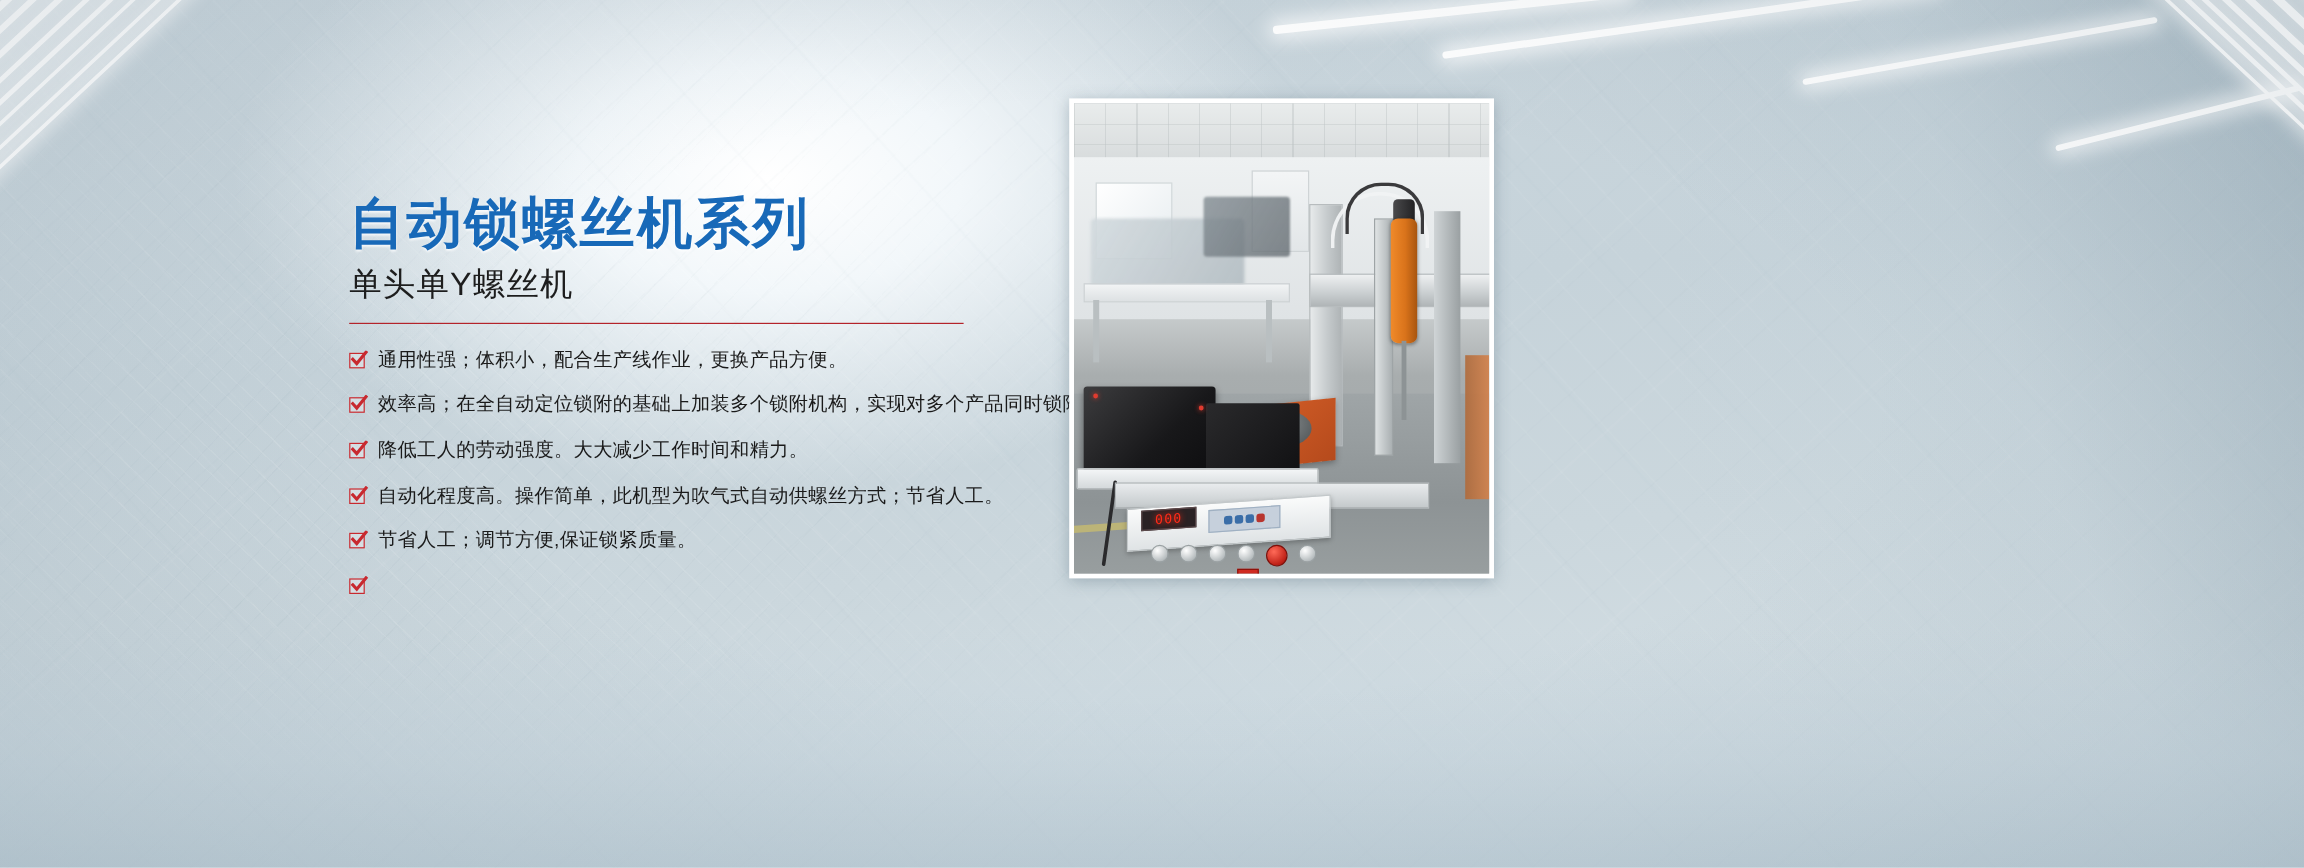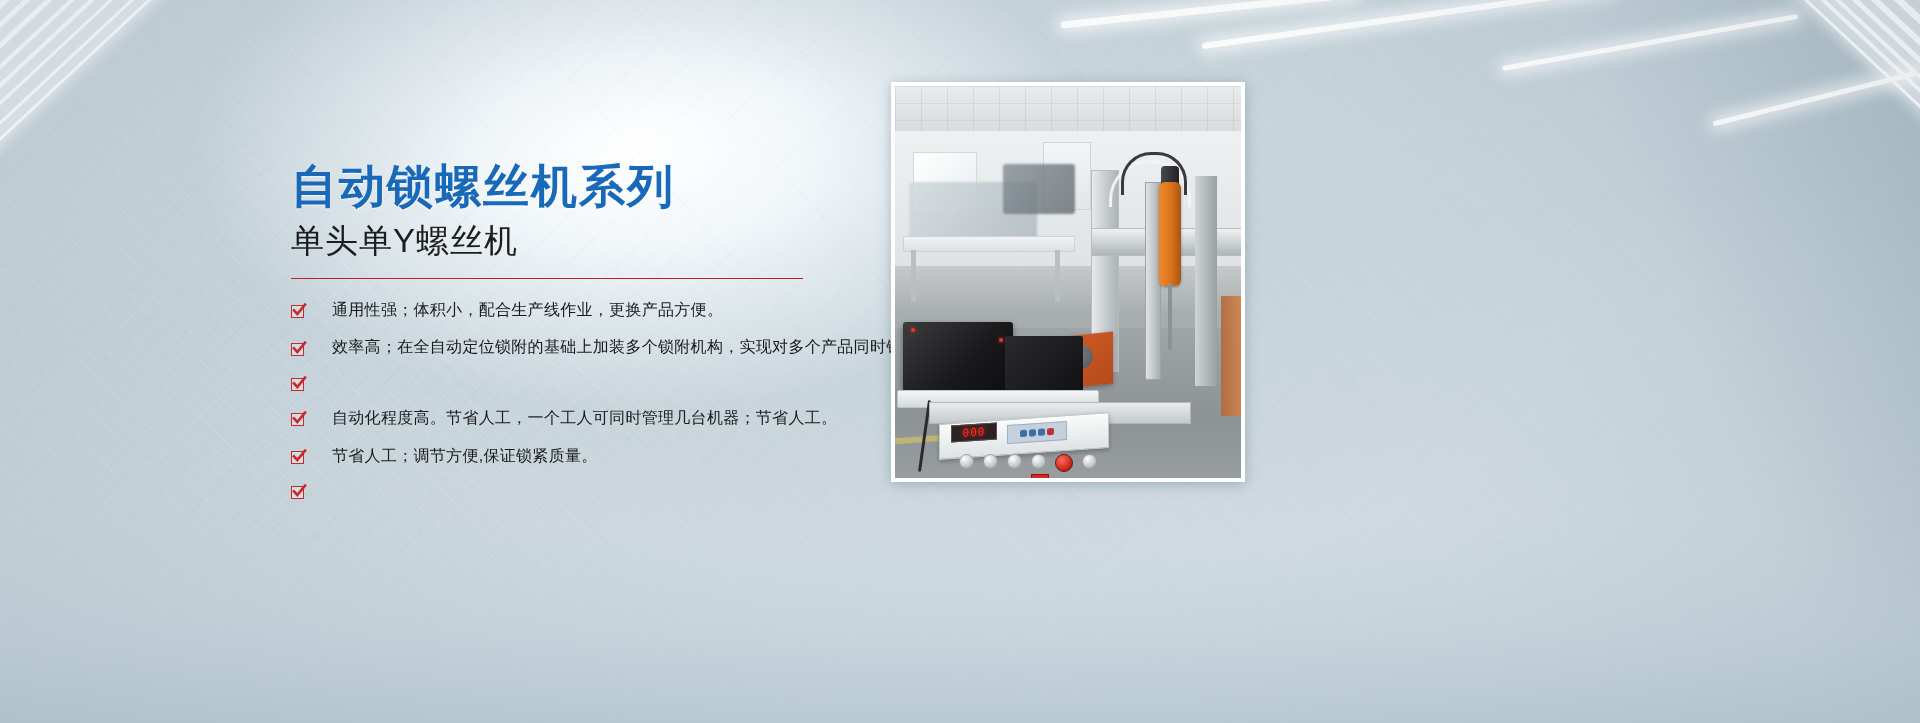--- a/index.html
+++ b/index.html
@@ -62,29 +62,29 @@
 
   
   .content{position:absolute;left:291px;top:160px;width:600px;}
   .title{
     font-size:46px;font-weight:bold;color:#1869b8;letter-spacing:2px;
     line-height:1.15;margin:0 0 6px 0;
     text-shadow:0 1px 2px rgba(255,255,255,.8);
     white-space:nowrap;
   }
   .subtitle{
-    font-size:33px;color:#1d1d1d;font-weight:500;letter-spacing:1px;
+    font-size:27px;color:#1d1d1d;font-weight:500;letter-spacing:1px;
     margin:0 0 14px 0;white-space:nowrap;
   }
   .divider{
     width:512px;height:1px;background:#b4232a;margin:0 0 20px 0;border:0;
   }
   .features{list-style:none;margin:0;padding:0;}
   .feature{
-    display:flex;align-items:center;gap:28px;
+    display:flex;align-items:flex-start;gap:11px;
     margin-bottom:16px;white-space:nowrap;
   }
   .check-icon{
     flex:0 0 auto;width:13px;height:13px;margin-top:4px;
     border:1px solid #c8292f;position:relative;box-sizing:border-box;background:rgba(255,255,255,.25);
   }
   .check-icon svg{position:absolute;left:0px;top:-3px;}
   .feature-text{
     font-size:16px;color:#1a1a1a;line-height:1.35;letter-spacing:.3px;
   }
@@ -242,29 +242,30 @@
         </span>
         <span class="feature-text">效率高；在全自动定位锁附的基础上加装多个锁附机构，实现对多个产品同时锁附。</span>
       </li>
 
       <li class="feature">
         <span class="check-icon">
           <svg width="15" height="15" viewBox="0 0 15 15">
               <path d="M2 7.4 L5.3 11 L13 1.6" stroke="#c8292f" stroke-width="2.6" fill="none" stroke-linecap="square"></path>
             </svg>
         </span>
-      </li>
-
-      <li class="feature">
-        <span class="check-icon">
-          <svg width="15" height="15" viewBox="0 0 15 15">
-              <path d="M2 7.4 L5.3 11 L13 1.6" stroke="#c8292f" stroke-width="2.6" fill="none" stroke-linecap="square"></path>
-            </svg>
-        </span>
-        <span class="feature-text">自动化程度高。节省人工，一个工人可同时管理几台机器；节省人工。</span>
+        <span class="feature-text">降低工人的劳动强度。大大减少工作时间和精力。</span>
+      </li>
+
+      <li class="feature">
+        <span class="check-icon">
+          <svg width="15" height="15" viewBox="0 0 15 15">
+              <path d="M2 7.4 L5.3 11 L13 1.6" stroke="#c8292f" stroke-width="2.6" fill="none" stroke-linecap="square"></path>
+            </svg>
+        </span>
+        <span class="feature-text">自动化程度高。操作简单，此机型为吹气式自动供螺丝方式；节省人工。</span>
       </li>
 
       <li class="feature">
         <span class="check-icon">
           <svg width="15" height="15" viewBox="0 0 15 15">
               <path d="M2 7.4 L5.3 11 L13 1.6" stroke="#c8292f" stroke-width="2.6" fill="none" stroke-linecap="square"></path>
             </svg>
         </span>
         <span class="feature-text">节省人工；调节方便,保证锁紧质量。</span>
       </li>

